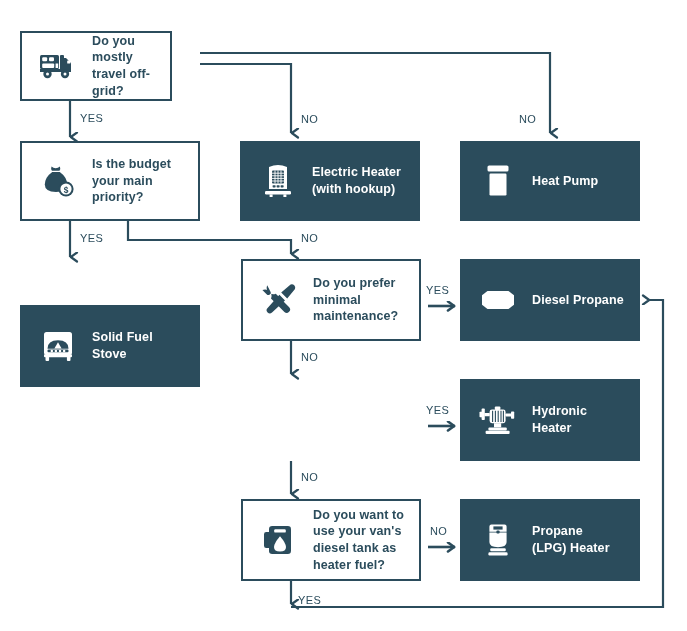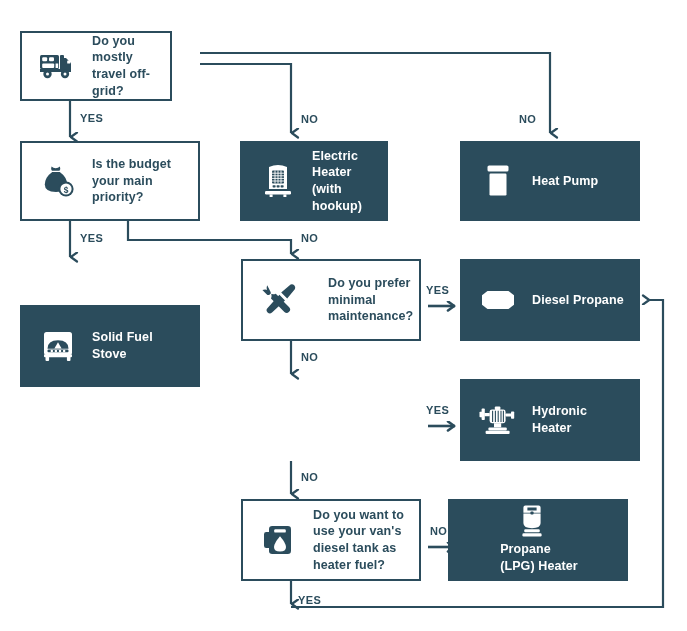--- a/index.html
+++ b/index.html
@@ -61,21 +61,21 @@
     letter-spacing: 0.1px;
     white-space: pre-line;
   }
   .node.question .node-label { color: #2b4c5c; }
   .node.answer   .node-label { color: #ffffff; }
 
   
   .edge-label {
     position: absolute;
     font-size: 11px;
-    font-weight: bold;
+    font-weight: normal;
     letter-spacing: 0.4px;
     color: #2b4c5c;
     white-space: nowrap;
   }
 </style>
 </head>
 <body>
 
 <div id="flow-root">
 
@@ -173,21 +173,21 @@
           <circle cx="25" cy="25" r="5.6"></circle>
         </g>
         <text x="25" y="28.6" font-family="'Liberation Sans',sans-serif" font-size="8.4" font-weight="bold" fill="#2b4c5c" text-anchor="middle">$</text>
       </svg>
     </span>
     <span class="node-label">Is the budget
 your main
 priority?</span>
   </div>
 
-  <div class="node answer" style="left:240px; top:141px; width:148px; height:80px;">
+  <div class="node answer" style="left:240px; top:141px; width:180px; height:80px;">
     <span class="node-icon">
       <svg width="30" height="34" viewBox="0 0 30 34" xmlns="http://www.w3.org/2000/svg">
         <g fill="#ffffff">
           <path d="M6 3 q9 -4 18 0 v22 h-18 z" rx="2"></path>
           <rect x="2" y="27" width="26" height="3.4" rx="1.2"></rect>
           <rect x="6.6" y="30.4" width="3" height="2.6"></rect>
           <rect x="20.4" y="30.4" width="3" height="2.6"></rect>
         </g>
         <g fill="#2b4c5c">
           <rect x="9" y="6.5" width="12" height="13" rx="1"></rect>
@@ -242,21 +242,21 @@
           <circle cx="10.8" cy="21" r="1.25"></circle>
           <circle cx="14.9" cy="21" r="1.25"></circle>
           <circle cx="19" cy="21" r="1.25"></circle>
           <circle cx="23.1" cy="21" r="1.25"></circle>
         </g>
       </svg>
     </span>
     <span class="node-label">Solid Fuel Stove</span>
   </div>
 
-  <div class="node question" style="left:241px; top:259px; width:180px; height:82px;gap:15px;">
+  <div class="node question" style="left:241px; top:259px; width:180px; height:82px;">
     <span class="node-icon">
       <svg width="34" height="34" viewBox="0 0 34 34" xmlns="http://www.w3.org/2000/svg">
         <g fill="#2b4c5c">
 
           <path d="M5.2 2.2 a6.6 6.6 0 0 0 8.6 8.6 l13.4 13.4 a3.4 3.4 0 0 1 -4.8 4.8 L9 15.6 A6.6 6.6 0 0 0 0.4 7 l4.2 4.2 a2.4 2.4 0 0 0 3.4 -3.4 z"></path>
 
           <path d="M28.6 1.6 a3.4 3.4 0 0 1 4.4 4.4 l-7.8 9.4 -6 -6 z"></path>
           <path d="M17.4 11.8 l5.6 5.6 -13 12 a2.9 2.9 0 0 1 -4.4 -4.4 z"></path>
         </g>
       </svg>
@@ -320,21 +320,21 @@
           <path d="M17 13.2 q6 7 6 10.8 q0 4.6 -6 4.6 q-6 0 -6 -4.6 q0 -3.8 6 -10.8 z"></path>
         </g>
       </svg>
     </span>
     <span class="node-label">Do you want to
 use your van's
 diesel tank as
 heater fuel?</span>
   </div>
 
-  <div class="node answer" style="left:448px; top:499px; width:180px; height:82px;flex-direction:column;">
+  <div class="node answer" style="left:460px; top:499px; width:180px; height:82px;">
     <span class="node-icon">
       <svg width="30" height="34" viewBox="0 0 30 34" xmlns="http://www.w3.org/2000/svg">
         <g fill="#ffffff">
 
           <path d="M8.4 1.4 h13.2 a2 2 0 0 1 2 2 v5.4 h-17.2 v-5.4 a2 2 0 0 1 2 -2 z"></path>
 
           <path d="M6.4 9.6 h17.2 v9.4 q0 5.2 -8.6 5.2 q-8.6 0 -8.6 -5.2 z"></path>
 
           <rect x="7.2" y="25.2" width="15.6" height="3" rx="1.2"></rect>
           <rect x="5.4" y="29.2" width="19.2" height="3.2" rx="1.2"></rect>

